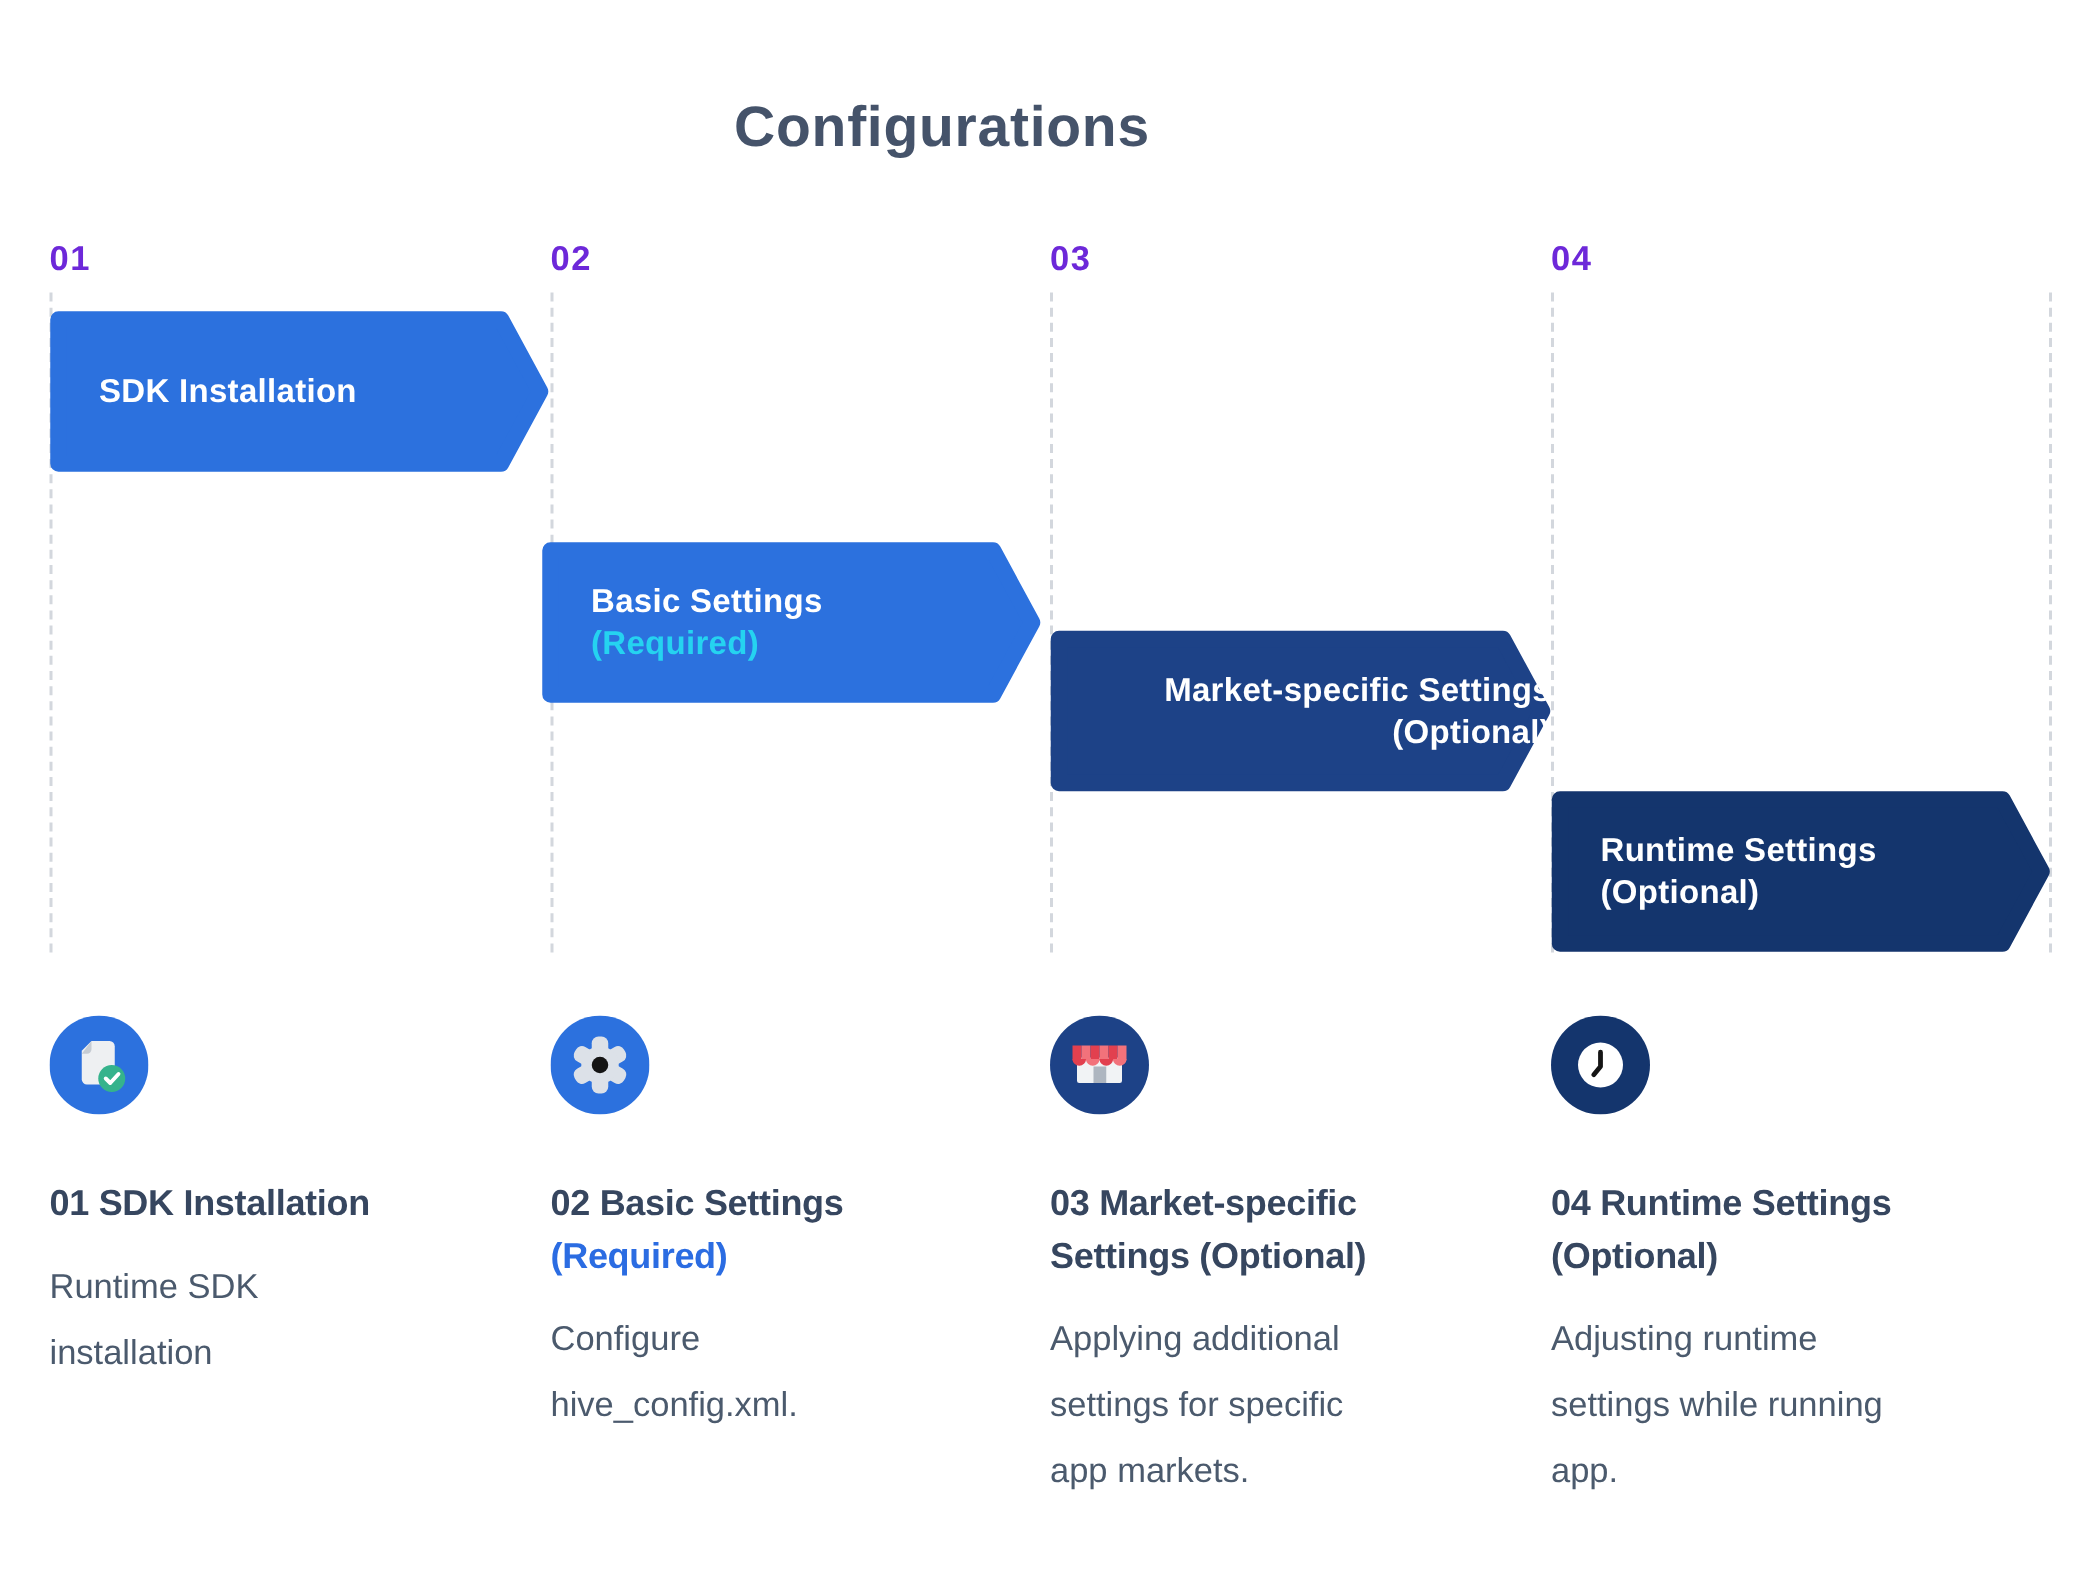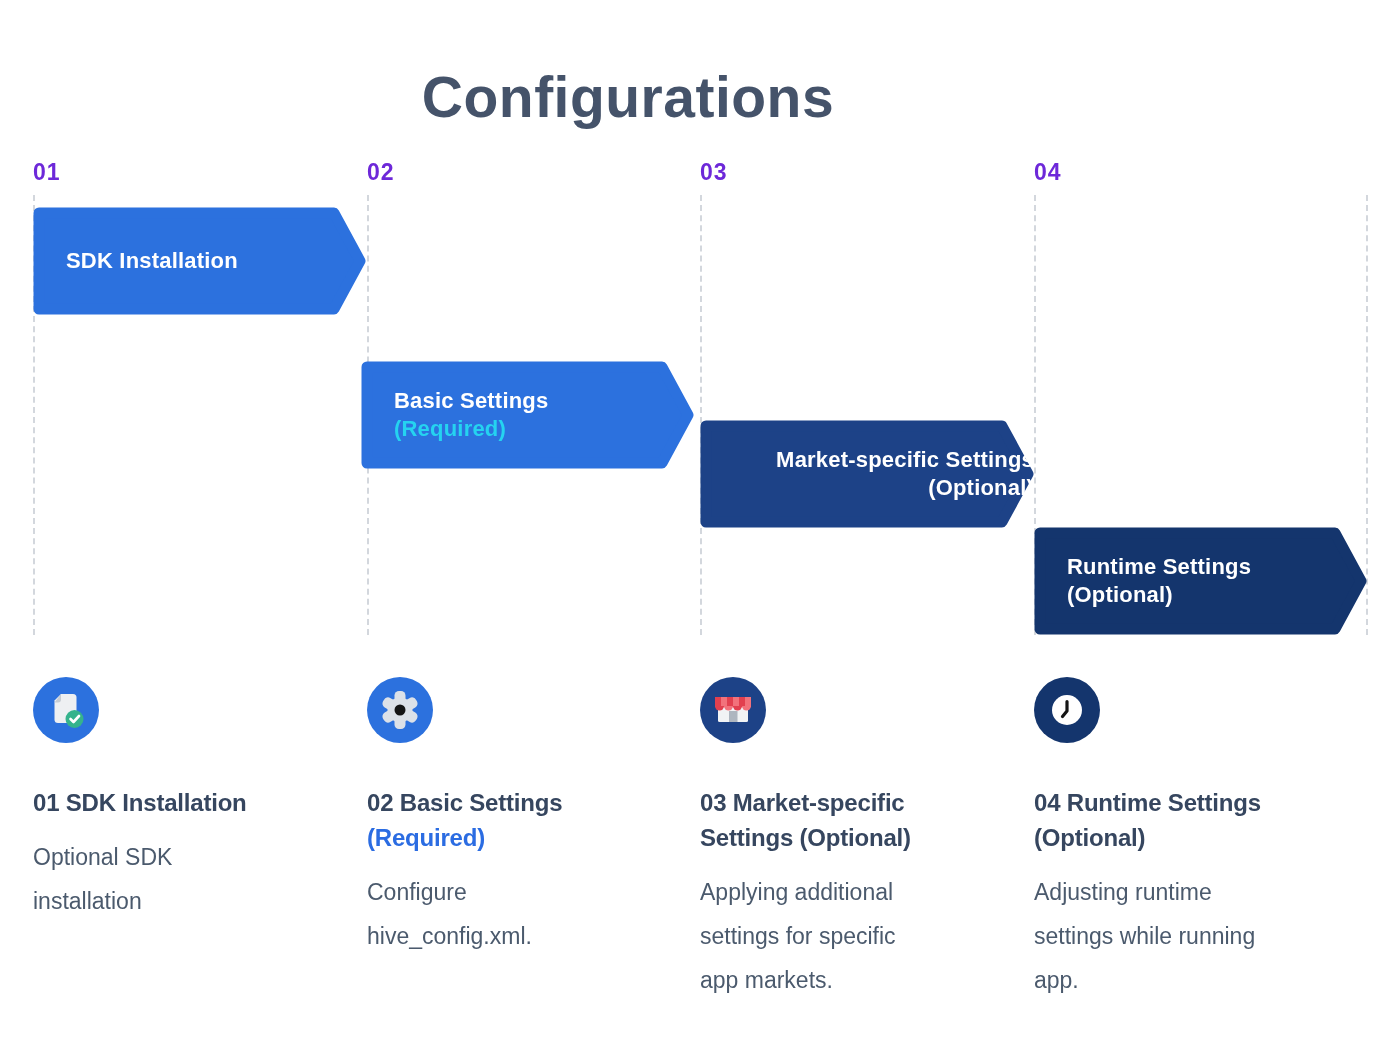--- a/index.html
+++ b/index.html
@@ -2,21 +2,21 @@
 <html><head>
 <meta charset="utf-8">
 <style>
   html,body { margin:0; padding:0; background:#ffffff; }
   .stage {
     position:relative; width:1400px; height:1062px; background:#ffffff;
     font-family:"Liberation Sans", sans-serif; overflow:hidden;
   }
   .page-title {
     position:absolute; top:64px; left:0; width:1256px;
-    text-align:center; font-size:57px; font-weight:700; color:#45536a;
+    text-align:center; font-size:38px; font-weight:700; color:#45536a;
     letter-spacing:0.5px; margin:0;
   }
   .step-number {
     position:absolute; top:159px; font-size:23px; font-weight:700;
     color:#6d28d9; letter-spacing:1px;
   }
   .dash-line {
     position:absolute; top:195px; height:440px; width:0;
     border-left:2px dashed #d3d7dd;
   }
@@ -113,21 +113,21 @@
       <path d="M28 17 h12 a3.5 3.5 0 0 1 3.5 3.5 v22 a3.5 3.5 0 0 1 -3.5 3.5 h-15 a3.5 3.5 0 0 1 -3.5 -3.5 v-19 z" fill="#eef0f2"></path>
       <path d="M28 17 v5.5 a3 3 0 0 1 -3 3 h-3.5 z" fill="#c6ccd3"></path>
       <circle cx="41.5" cy="42" r="9" fill="#35b38c"></circle>
       <path d="M37.5 42 l3 3 l5.5 -6" fill="none" stroke="#ffffff" stroke-width="2.6" stroke-linecap="round" stroke-linejoin="round"></path>
     </svg>
     <div class="col-heading">
       <span class="heading-line">01 SDK Installation</span>
 
     </div>
     <div class="col-body">
-      <span class="body-line">Optional SDK</span>
+      <span class="body-line">Runtime SDK</span>
       <span class="body-line">installation</span>
 
     </div>
   </div>
 
   <div class="col" style="left:367px">
     <svg class="icon-badge" viewBox="0 0 66 66">
       <circle cx="33" cy="33" r="33" fill="#2c71de"></circle>
       <g transform="translate(33,33)">
         <g fill="#dce1e8">

